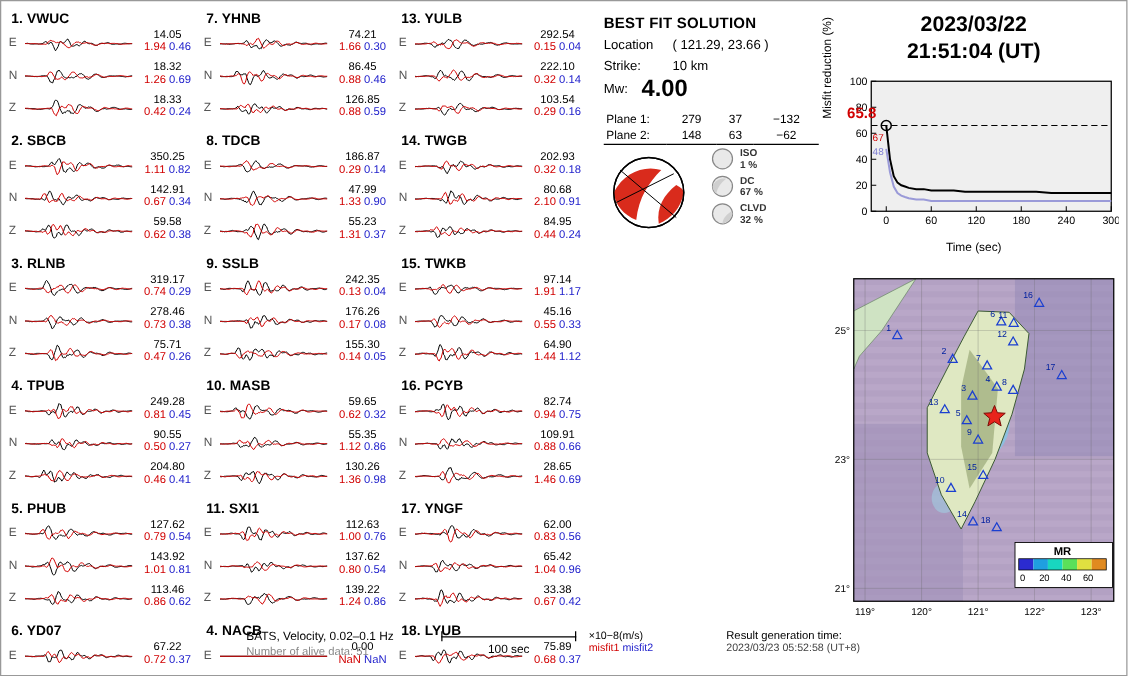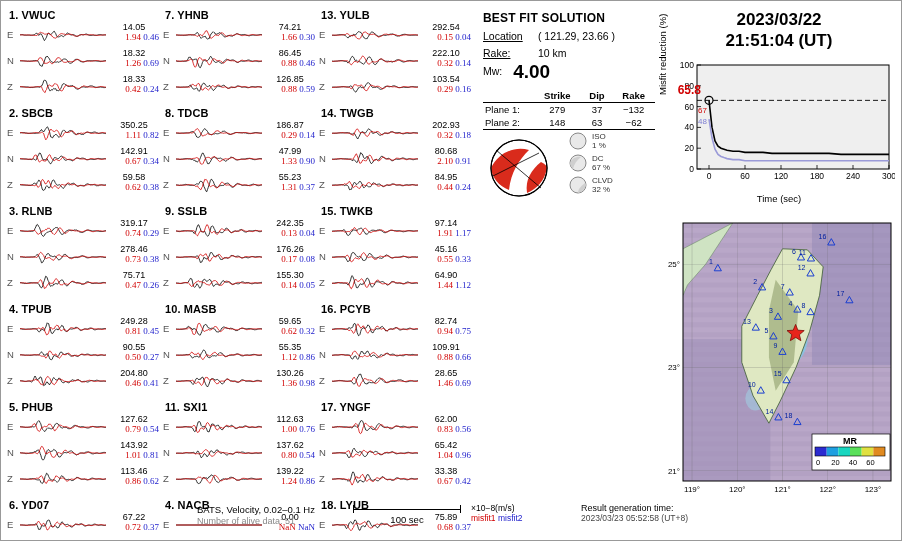--- a/index.html
+++ b/index.html
@@ -41,47 +41,47 @@
     position:absolute; left:13px; top:0; width:86px; height:26px;
     overflow:hidden;
   }
   .trace-box svg { display:block; }
   .amp {
     position:absolute; right:0; top:0px; width:50px;
     text-align:center; font-size:9px; color:#000; line-height:11px;
   }
   .mis {
     position:absolute; right:0; top:10px; width:50px;
-    text-align:right; font-size:9px; line-height:11px;font-family:Liberation Serif, serif;
+    text-align:center; font-size:9px; line-height:11px;
   }
   .mis .m1 { color:#d10000; }
   .mis .m2 { color:#2222cc; }
 
   
   .bfs { position:absolute; left:482px; top:10px; width:172px; }
   .bfs-title { font-size:12px; font-weight:bold; letter-spacing:.2px; }
   .bfs-line { font-size:10.5px; margin-top:5px; }
-  .bfs-line .lab { display:inline-block; width:52px;text-decoration:underline; }
+  .bfs-line .lab { display:inline-block; width:52px; }
   .mw-row { margin-top:2px; font-size:10.5px; }
   .mw-val { font-size:19px; font-weight:bold; vertical-align:-3px; margin-left:8px; }
 
   table.planes { border-collapse:collapse; margin-top:6px; font-size:9.5px; width:172px; }
   table.planes th { font-weight:bold; padding:1px 2px; text-align:center; }
   table.planes td { padding:1px 2px; text-align:center; }
   table.planes td.pl { text-align:left; width:50px; }
   table.planes tr.hdr th { border-bottom:1px solid #000; }
   table.planes tr.last td { border-bottom:1px solid #000; }
 
   
   .beach-area { position:relative; margin-top:8px; height:66px; }
   .bb-main { position:absolute; left:6px; top:0px; }
   .decomp { position:absolute; left:86px; top:-8px; font-size:8px; color:#333; }
   .decomp .drow { display:flex; align-items:center; height:22px; }
   .decomp .dtxt { margin-left:5px; line-height:9px; }
-  .decomp .dtxt b { font-weight:normal; display:block; }
+  .decomp .dtxt b { font-weight:bold; display:block; }
 
   
   .datehdr {
     position:absolute; left:660px; top:8px; width:236px;
     text-align:center; font-size:17px; font-weight:bold; line-height:21px;
   }
 
   
   .misfit { position:absolute; left:662px; top:58px; width:232px; height:150px; }
   .mf-ylabel {
@@ -737,36 +737,30 @@
       </div>
   </div>
 
   <div class="bfs">
     <div class="bfs-title">BEST FIT SOLUTION</div>
     <div class="bfs-line">
       <span class="lab">Location</span>
       <span>( 121.29, 23.66 )</span>
     </div>
     <div class="bfs-line">
-      <span class="lab">Rake:</span>
+      <span class="lab">Strike:</span>
       <span>10 km</span>
     </div>
     <div class="mw-row">
       <span>Mw:</span>
       <span class="mw-val">4.00</span>
     </div>
 
     <table class="planes">
       <tbody>
-          <tr class="hdr">
-        <th class="pl"></th>
-        <th>Strike</th>
-        <th>Dip</th>
-        <th>Rake</th>
-      </tr>
       <tr>
         <td class="pl">Plane 1:</td>
         <td>279</td>
         <td>37</td>
         <td>−132</td>
       </tr>
       <tr class="last">
         <td class="pl">Plane 2:</td>
         <td>148</td>
         <td>63</td>

